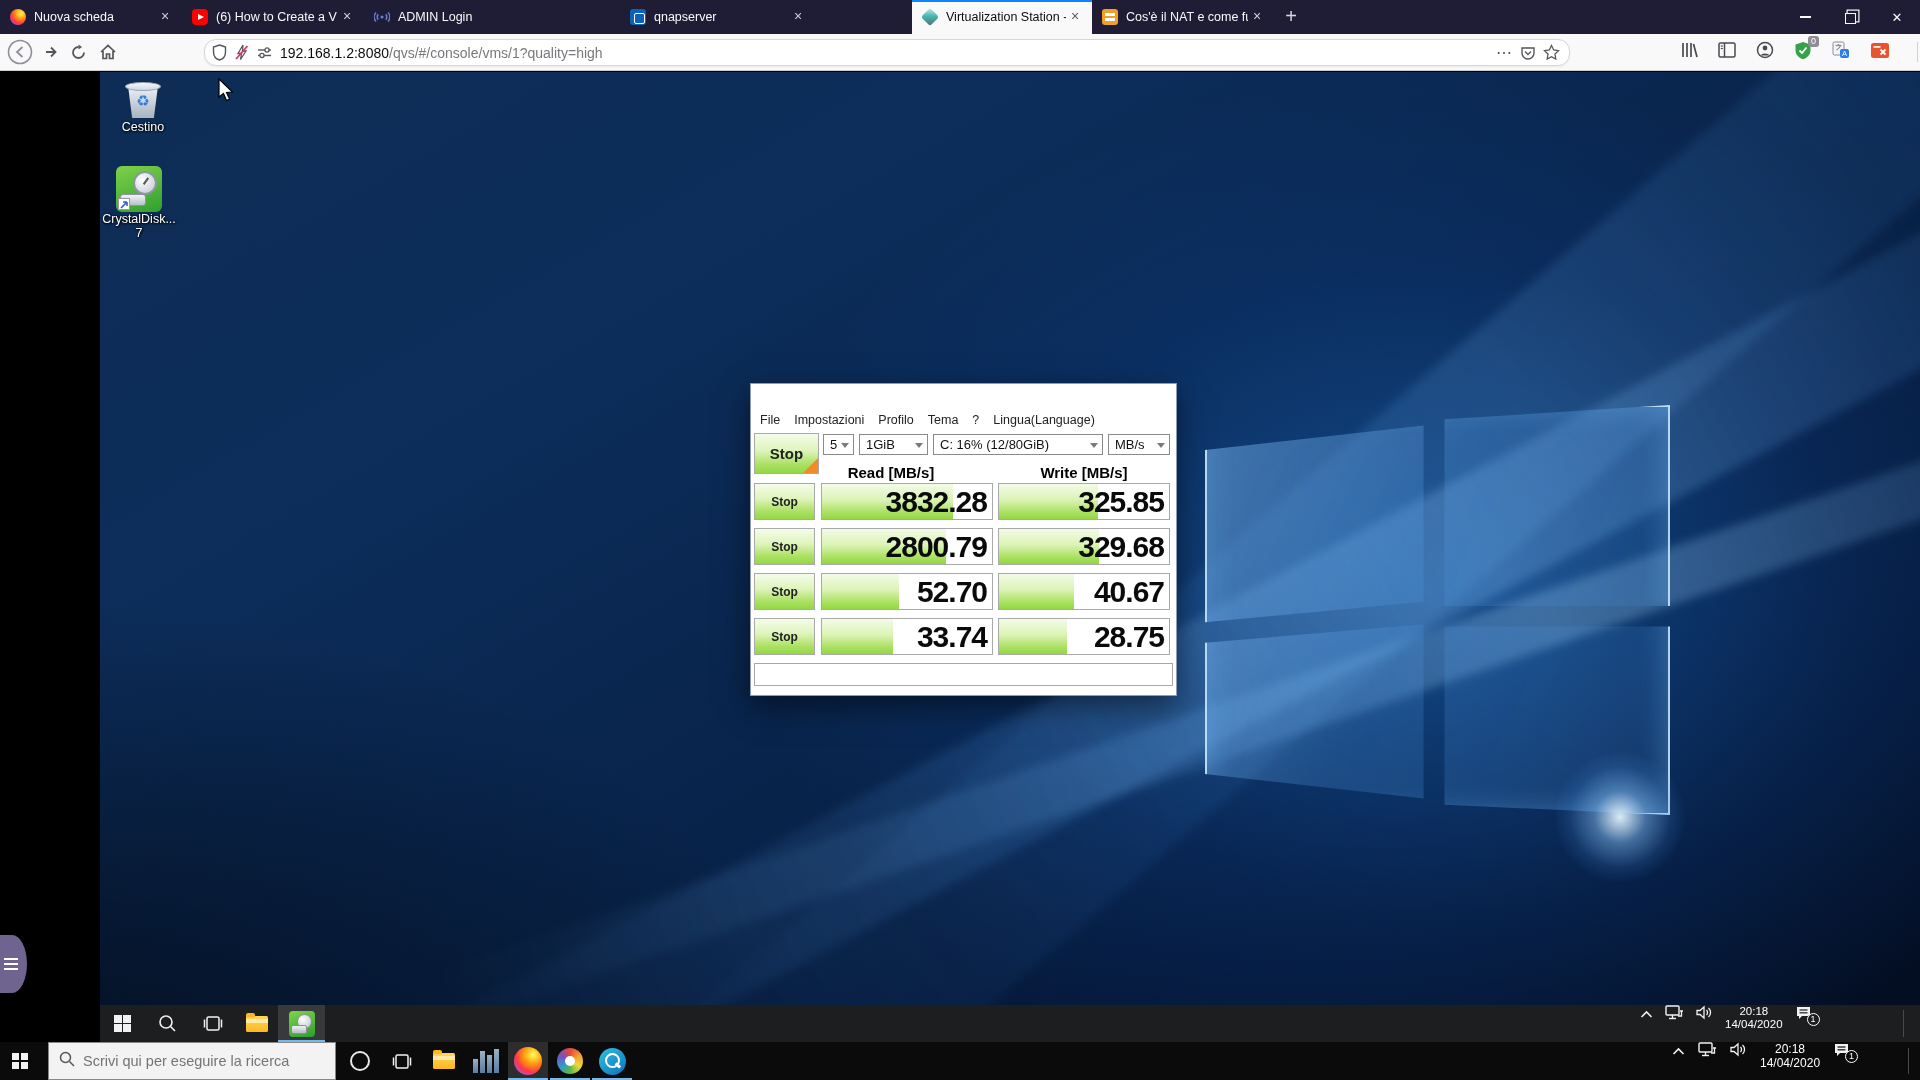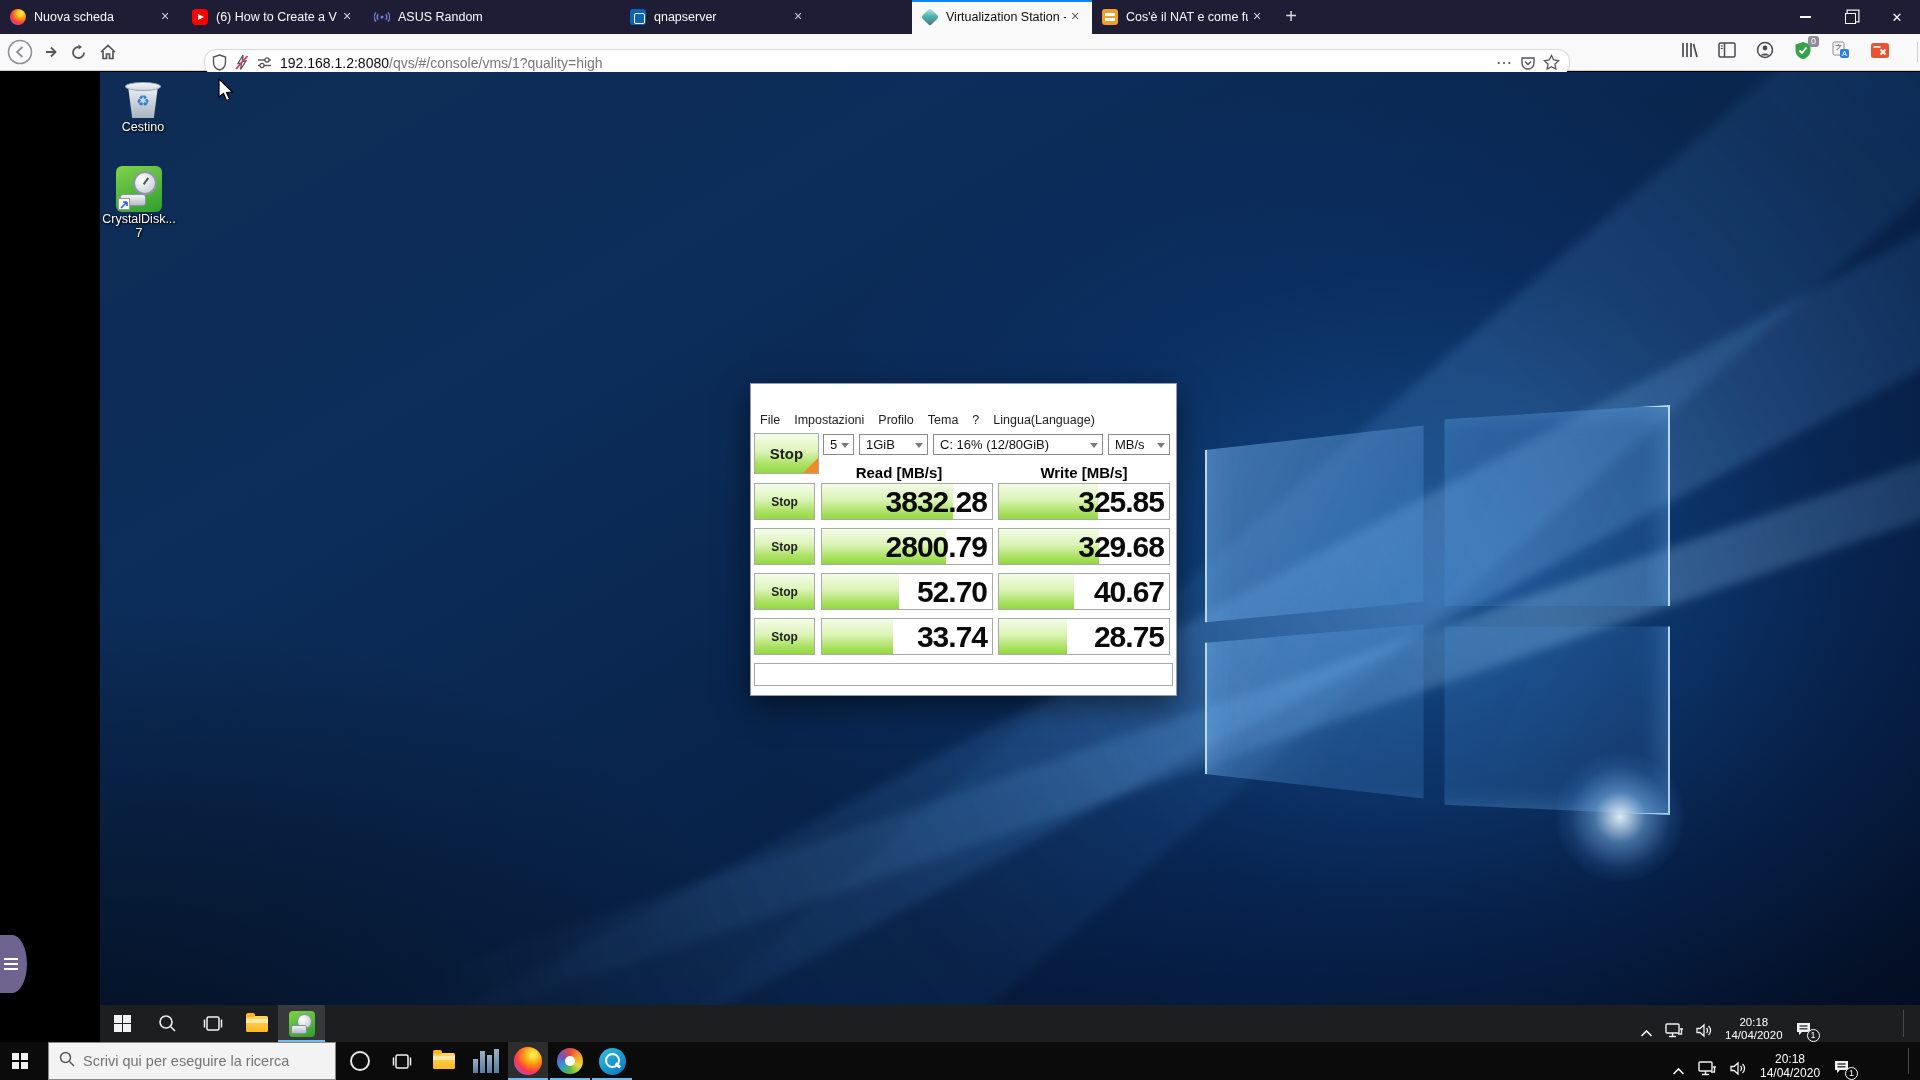--- a/index.html
+++ b/index.html
@@ -26,21 +26,21 @@
   .newtab { position:absolute; left:1277px; top:3px; width:28px; height:28px; color:#dadae2; font-size:20px; text-align:center; line-height:27px; border-radius:3px; }
   .winctl { position:absolute; top:0; width:46px; height:34px; display:flex; align-items:center; justify-content:center; }
   .wc-min::before { content:''; width:11px; height:1.5px; background:#f9f9fa; }
   .wc-rest::before { content:''; width:9px; height:9px; border:1.2px solid #f9f9fa; background:transparent; box-shadow:2.5px -2.5px 0 -0.2px #1e1d35, 2.5px -2.5px 0 1px #f9f9fa; transform:translate(-1px,1px); }
   .wc-close { color:#f9f9fa; font-size:16px; font-weight:400; }
   .wc-close::before { content:'✕'; font-size:13px; }
 
   
   .navbar { position:absolute; left:0; top:34px; width:1920px; height:37px; background:#f9f9fa; border-bottom:1px solid #ccccd1; }
   .navbtn { position:absolute; top:4px; width:28px; height:28px; display:flex; align-items:center; justify-content:center; border-radius:3px; }
-  .urlbar { position:absolute; left:204px; top:15px; width:1366px; height:27px; background:#fff; border:1px solid #d7d7db; border-radius:12px; box-shadow:0 1px 2px rgba(0,0,0,.06); display:flex; align-items:center;text-align:right; }
+  .urlbar { position:absolute; left:204px; top:5px; width:1366px; height:27px; background:#fff; border:1px solid #d7d7db; border-radius:12px; box-shadow:0 1px 2px rgba(0,0,0,.06); display:flex; align-items:center;text-align:right; }
   .urltext { font-size:14px; margin-left:8px; white-space:nowrap; }
   .urltext .host { color:#0c0c0d; }
   .urltext .path { color:#78787d; }
   .uicon { margin-left:7px; flex:0 0 auto; display:flex; align-items:center; }
   .spacer { flex:1; }
   .rt-icons { position:absolute; top:4px; display:flex; align-items:center; height:28px; }
   .badge0 { position:absolute; right:-7px; top:-5px; background:#8d8d93; color:#fff; font-size:9px; line-height:11px; padding:0 3px; border-radius:3px; }
   .divline { width:1px; height:20px; background:#d0d0d6; margin:0 7px; }
   .hamb { width:16px; height:2px; background:#4a4a4f; box-shadow:0 5px 0 #4a4a4f, 0 -5px 0 #4a4a4f; }
 
@@ -112,21 +112,21 @@
 
   
   .vm-taskbar { position:absolute; left:0; top:933px; width:1820px; height:37px; background:#1d1e20; }
   .tbtn { position:absolute; top:0; height:37px; display:flex; align-items:center; justify-content:center; }
   .tbtn.active { background:rgba(255,255,255,.12); box-shadow:inset 0 -2px 0 #76b9ed; }
   .startflag { display:grid; grid-template-columns:7.5px 7.5px; grid-template-rows:7.5px 7.5px; gap:1.5px; }
   .startflag i { background:#f2f2f2; }
   .tb-cdm { position:relative; width:26px; height:26px; background:linear-gradient(160deg,#7fd24a,#2f9e2f); border-radius:4px; }
   .tb-cdm::before { content:''; position:absolute; right:3px; top:3px; width:13px; height:13px; border-radius:50%; background:radial-gradient(circle at 35% 35%, #fff, #c8cfd6 80%); border:1px solid #89929a; }
   .tb-cdm::after { content:''; position:absolute; left:2px; bottom:3px; width:14px; height:7px; border-radius:2px; background:linear-gradient(#eef1f4,#b5bdc5); border:1px solid #89929a; }
-  .tray { position:absolute; top:0; height:37px; display:flex; align-items:flex-end; color:#fff; }
+  .tray { position:absolute; top:0; height:37px; display:flex; align-items:flex-start; color:#fff; }
   .clock { text-align:center; font-size:11.5px; line-height:13px; color:#fff; }
   .ac-badge { position:absolute; right:-6px; bottom:0px; width:13px; height:13px; border-radius:50%; background:#1d1e20; border:1px solid #fff; color:#fff; font-size:9px; line-height:11px; text-align:center; }
   .tb-divider { position:absolute; top:5px; width:1px; height:27px; background:#4a4a4a; }
 
   
   .host-taskbar { position:absolute; left:0; top:1042px; width:1920px; height:38px; background:#0b0b0c; }
   .hsearch { position:absolute; left:48px; top:0; width:288px; height:38px; background:#f3f3f3; border:1px solid #888; display:flex; align-items:center; }
   .hsearch input { border:0; outline:0; background:transparent; font-size:14.5px; color:#444; width:230px; font-family:"Liberation Sans",sans-serif; }
   .hbtn { position:absolute; top:0; width:40px; height:38px; display:flex; align-items:center; justify-content:center; }
   .hbtn.active { background:rgba(255,255,255,.14); box-shadow:inset 0 -2px 0 #76b9ed; }
@@ -165,21 +165,21 @@
         <svg width="16" height="16" viewBox="0 0 16 16">
             <g stroke="#6b7bd6" stroke-width="1.4" fill="none">
               <path d="M4.2 5.2a4.6 4.6 0 0 0 0 5.6"></path>
               <path d="M11.8 5.2a4.6 4.6 0 0 1 0 5.6"></path>
               <path d="M2 3.4a7.4 7.4 0 0 0 0 9.2"></path>
               <path d="M14 3.4a7.4 7.4 0 0 1 0 9.2"></path>
             </g>
             <circle cx="8" cy="8" r="1.6" fill="#6b7bd6"></circle>
           </svg>
       </span>
-      <span class="title">ASUS Random</span>
+      <span class="title">ADMIN Login</span>
       <span class="tclose">×</span>
     </div>
     <div class="tab" style="left:620px;width:195px;">
       <span class="favicon qnap-logo"></span>
       <span class="title">qnapserver</span>
       <span class="tclose">×</span>
     </div>
     <div class="tab active" style="left:912px;width:180px;">
       <span class="favicon vs-logo"></span>
       <span class="title">Virtualization Station - WIN 10</span>
@@ -366,21 +366,21 @@
               <span class="chev"></span>
             </div>
           <div class="dd" style="left:182px;width:170px;">
               <span>C: 16% (12/80GiB)</span>
               <span class="chev"></span>
             </div>
           <div class="dd" style="left:357px;width:62px;">
               <span>MB/s</span>
               <span class="chev"></span>
             </div>
-          <div class="colhdr" style="left:62px;">Read [MB/s]</div>
+          <div class="colhdr" style="left:54px;">Read [MB/s]</div>
           <div class="colhdr" style="left:247px;">Write [MB/s]</div>
 
           <div class="cdm-row-stop gbtn" style="top:53px;">
               <span>Stop</span>
             </div>
           <div class="cell" style="left:70px;top:53px;">
             <div class="fill" style="width: 77%;"></div>
             <div class="num">3832.28</div>
           </div>
           <div class="cell" style="left:247px;top:53px;">

